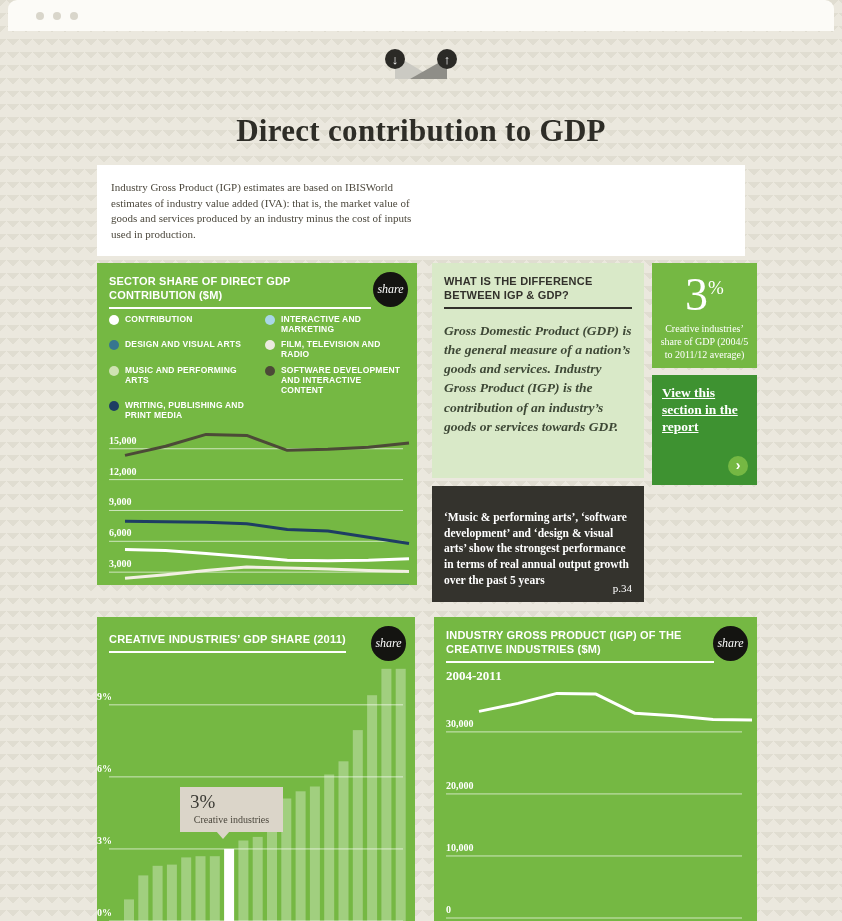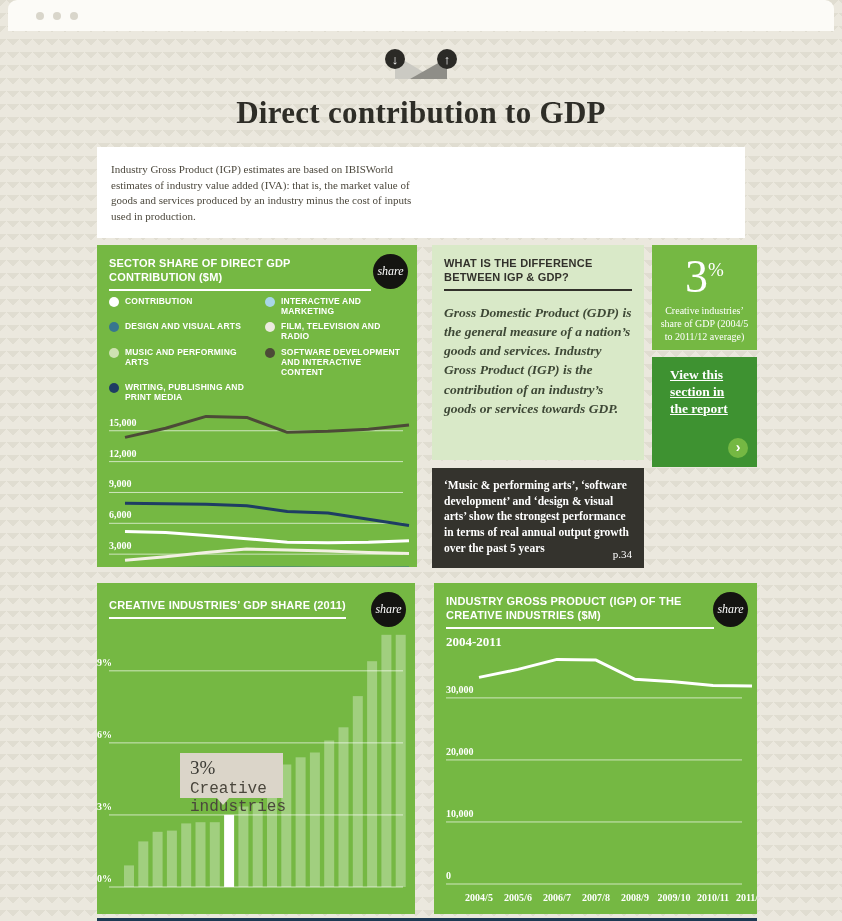--- a/index.html
+++ b/index.html
@@ -15,41 +15,41 @@
   }
   
   .browser-bar { position:absolute; top:0; left:8px; right:8px; height:31px;
     background:#fcfbf7; border-radius:9px 9px 0 0; z-index:5; }
   .win-dot { position:absolute; top:12px; width:8px; height:8px; border-radius:50%; background:#d9d6cb; }
   .win-dot.d1{ left:28px; } .win-dot.d2{ left:45px; } .win-dot.d3{ left:62px; }
 
   .masthead { padding-top:49px; text-align:center; }
   .trend-icon { display:inline-block; }
   h1.page-title { font-family:"Liberation Serif", serif; font-weight:600; font-size:31px;
-    color:#2e2d27; margin-top:8px; letter-spacing:.3px; }
+    color:#2e2d27; margin-top:26px; letter-spacing:.3px; }
 
   .intro-box { margin:16px 0 0 97px; width:648px; background:#ffffff;
     padding:15px 14px 14px 14px; display:flex; gap:26px; }
   .intro-box p { font-family:"Liberation Serif", serif; font-size:11px; line-height:1.42;
     color:#4c483d; }
   .intro-left { width:306px; } .intro-right { width:278px; }
 
   .content { margin-left:97px; width:660px; }
   .row1 { display:flex; margin-top:7px; }
   .row2 { display:flex; margin-top:15px; }
 
   .panel { position:relative; overflow:hidden; }
   .green { background:#75b843; color:#fff; }
   .panel-sector { width:320px; height:322px; padding:12px; }
   .col-mid { width:212px; margin-left:15px; display:flex; flex-direction:column; }
   .panel-diff { width:212px; height:215px; background:#d9e9c8; padding:12px; }
-  .panel-quote { width:212px; height:100px; margin-top:8px; background:#34332d; padding:10px 12px; }
+  .panel-quote { width:212px; height:116px; margin-top:8px; background:#34332d; padding:24px 12px; }
   .col-right { width:105px; margin-left:8px; display:flex; flex-direction:column; }
   .panel-stat { width:105px; height:105px; text-align:center; padding-top:8px; }
-  .panel-view { width:105px; height:110px; margin-top:7px; background:#3e9231; padding:10px 18px; }
+  .panel-view { width:105px; height:110px; margin-top:7px; background:#3e9231; padding:10px 10px; }
   .panel-bars { width:320px; height:331px; padding:12px; }
   .panel-igp  { width:325px; height:331px; margin-left:19px; padding:12px; }
 
   .panel h2 { display:inline-block; font-size:11px; font-weight:bold; line-height:1.25;
     letter-spacing:.2px; border-bottom:2px solid #fff; padding-bottom:4px; max-width:262px; }
   .panel-diff h2 { color:#32312b; border-color:#32312b; max-width:188px; }
 
   .share-btn { position:absolute; top:9px; right:9px; width:35px; height:35px; border-radius:50%;
     background:#141411; color:#fff; font-family:"Liberation Serif", serif; font-style:italic;
     font-size:12px; display:flex; align-items:center; justify-content:center; z-index:3; border:none;text-align:right; }
@@ -82,21 +82,21 @@
     background:#75b843; color:#fff; font-size:14px; font-weight:bold; line-height:19px;
     text-align:center; }
 
   .igp-sub { font-family:"Liberation Serif", serif; font-weight:bold; font-size:13px; margin-top:5px; }
 
   .tooltip { position:absolute; left:83px; top:170px; width:103px; height:45px;
     background:#dbd5c9; padding:4px 10px 0 10px; z-index:2; }
   .tooltip::after { content:''; position:absolute; bottom:-14px; left:36px;
     border:7px solid transparent; border-top:8px solid #dbd5c9; }
   .tt-val { font-family:"Liberation Serif", serif; font-size:19px; color:#3b3a34; }
-  .tt-cap { font-family:Liberation Mono, monospace; font-size:16px; color:#4a463c; margin-top:1px; }
+  .tt-cap { font-family:Liberation Serif, serif; font-size:10px; color:#4a463c; margin-top:1px;text-align:center; }
 
   .footer-bar { width:660px; height:14px; margin-top:4px; background:#1d3a55; }
 </style>
 </head>
 <body>
 
 <div class="browser-bar">
   <span class="win-dot d1"></span>
   <span class="win-dot d2"></span>
   <span class="win-dot d3"></span>

